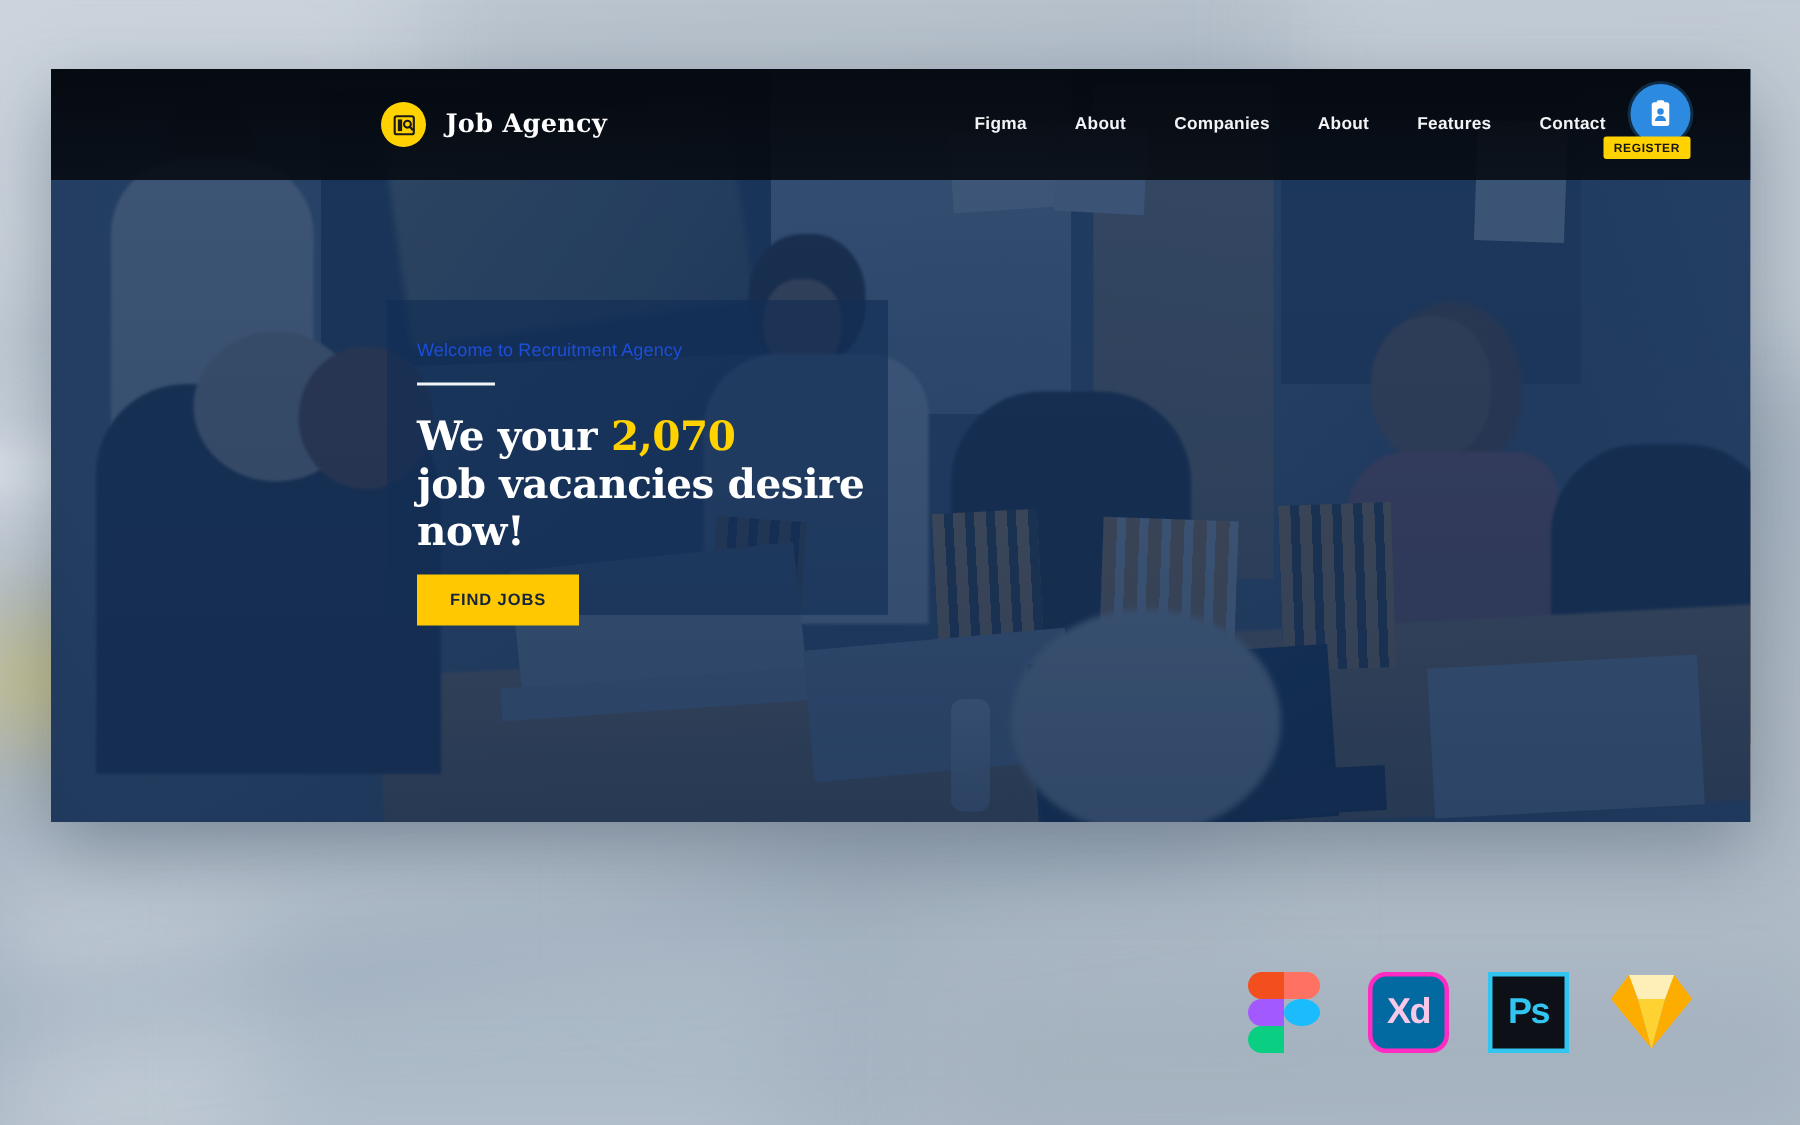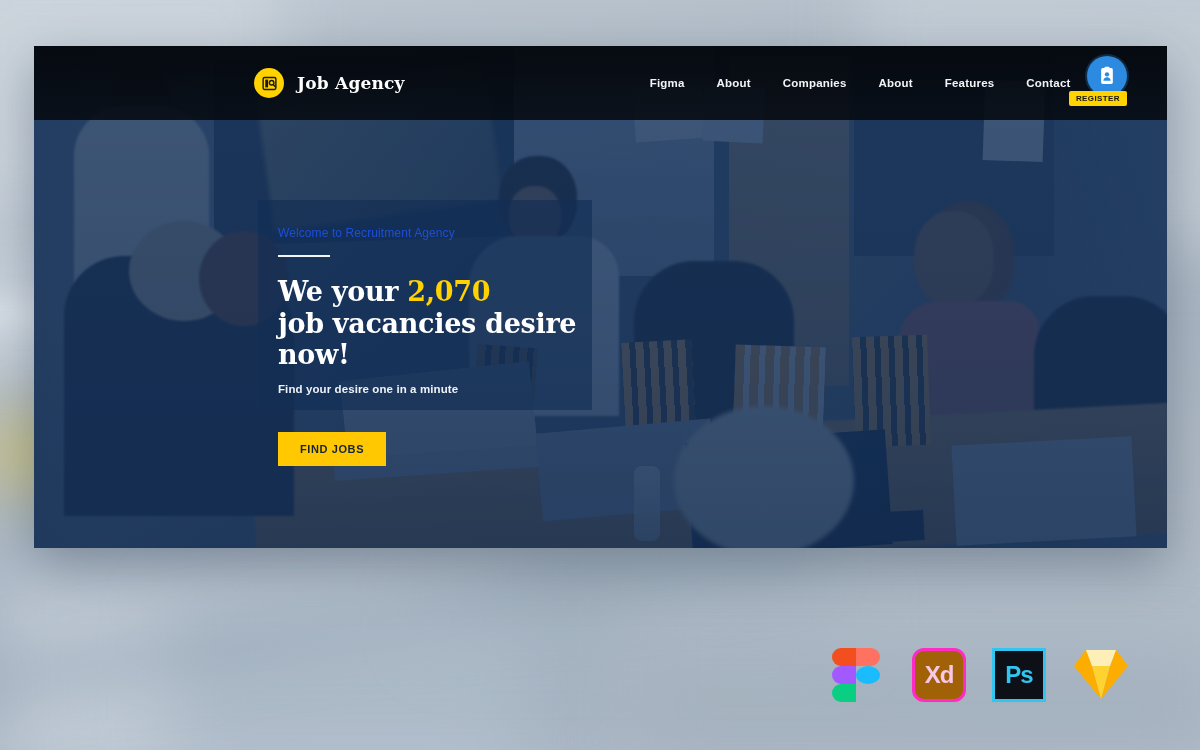--- a/index.html
+++ b/index.html
@@ -151,41 +151,41 @@
     background:rgba(17,45,84,.62);
     padding:26px 0 0 20px; z-index:5;
   }
   .hero-eyebrow { color:#1d4ed8; font-size:12px; letter-spacing:.1px; }
   .hero-rule { width:52px; height:2px; background:#f1f4f8; margin:15px 0 19px 0; }
   .hero-title { color:#fff; font-size:27px; font-weight:bold; line-height:1.17;
     font-family:"DejaVu Serif", serif; letter-spacing:-.3px; }
   .hero-title .hl { color:#FFD200; }
   .hero-sub { color:#eef2f7; font-size:11.5px; font-weight:bold; margin-top:12px; letter-spacing:.1px; }
   .hero-btn {
-    margin-top:37px; display:inline-block; background:#FFC800; color:#16243a;
+    margin-top:12px; display:inline-block; background:#FFC800; color:#16243a;
     font-size:11px; font-weight:bold; letter-spacing:.6px;
     padding:11px 22px; border:none; cursor:pointer;
   }
 
   
   .app-row { position:absolute; left:832px; top:648px; display:flex; align-items:center; gap:26px; }
   .app-icon { width:54px; height:54px; position:relative; }
 
   .figma { display:grid; grid-template-columns:24px 24px; grid-template-rows:18px 18px 18px;
            width:48px; height:54px; }
   .fg { width:24px; height:18px; }
   .fg-a { background:#F24E1E; border-radius:9px 0 0 9px; }
   .fg-b { background:#FF7262; border-radius:0 9px 9px 0; }
   .fg-c { background:#A259FF; border-radius:9px 0 0 9px; }
   .fg-d { background:#1ABCFE; border-radius:50%; }
   .fg-e { background:#0ACF83; border-radius:9px 0 0 9px; }
   .fg-blank { background:transparent; }
 
   .xd-icon {
-    width:54px; height:54px; border-radius:12px; background:#a16207;
+    width:54px; height:54px; border-radius:12px; background:#0369a1;
     border:3px solid #FF2BC2; display:flex; align-items:center; justify-content:center;
     color:#F8C8E8; font-size:24px; font-weight:bold; letter-spacing:-1px;
   }
   .ps-icon {
     width:54px; height:54px; background:#0D1117; border:3px solid #31C5F0;
     display:flex; align-items:center; justify-content:center;
     color:#31C5F0; font-size:24px; font-weight:bold; letter-spacing:-1px;
   }
   .sketch { width:58px; height:54px; }
 
@@ -289,21 +289,20 @@
     </div>
   </div>
 
   <div class="hero-panel">
     <div class="hero-eyebrow">Welcome to Recruitment Agency</div>
     <div class="hero-rule"></div>
     <h1 class="hero-title">
       <span>We your </span><span class="hl">2,070</span><br>
       <span>job vacancies desire now!</span>
     </h1>
-    <div class="hero-sub">Find your desire one in a minute</div>
     <button class="hero-btn">FIND JOBS</button>
   </div>
 </div>
 
 <div class="app-row">
 
   <div class="app-icon">
     <div class="figma">
       <div class="fg fg-a"></div>
         <div class="fg fg-b"></div>

